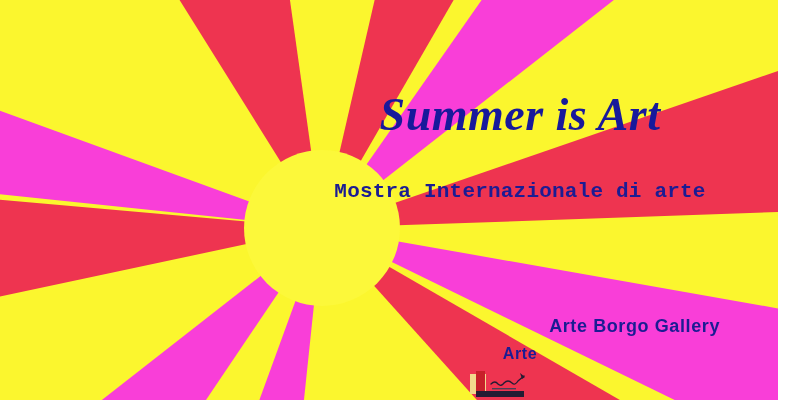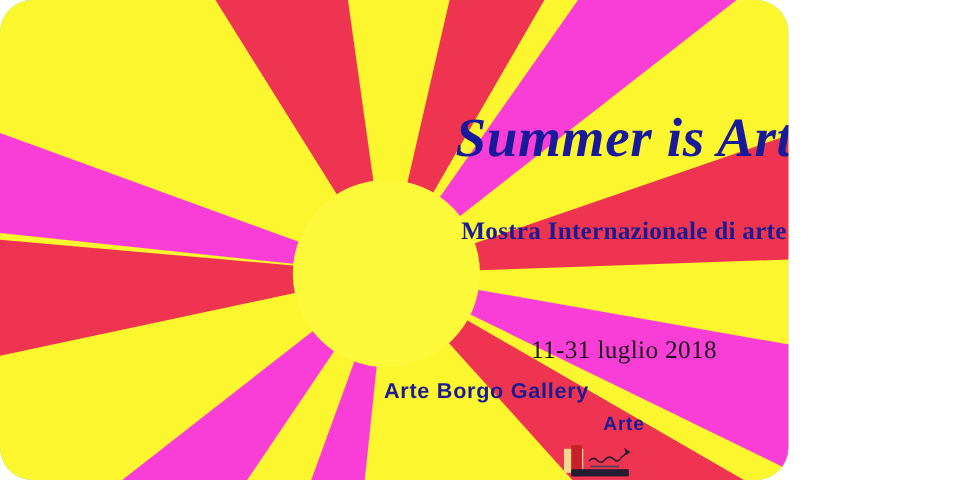--- a/index.html
+++ b/index.html
@@ -2,26 +2,25 @@
 <html><head>
 <meta charset="utf-8">
 <style>
   html, body {
     margin: 0;
     padding: 0;
     background: #ffffff;
   }
   #poster {
     position: relative;
-    width: 657px;
+    width: 778px;
     height: 400px;
     overflow: hidden;
-    background: #7dd3fc;
+    background: #fca5a5;
     font-family: "Liberation Sans", sans-serif;
-    border-radius: 27px;
   }
   #sunburst {
     position: absolute;
     left: 0;
     top: 0;
     width: 800px;
     height: 400px;
     display: block;
   }
   #content {
@@ -45,21 +44,21 @@
     color: #18199B;
     letter-spacing: 0.5px;
     white-space: nowrap;
   }
   .subtitle {
     position: absolute;
     left: 320px;
     top: 175px;
     width: 400px;
     text-align: center;
-    font-family: Liberation Serif, serif;
+    font-family: Liberation Mono, monospace;
     font-weight: bold;
     font-size: 21px;
     line-height: 1.62;
     color: #1B1C93;
     letter-spacing: 0.2px;
   }
   .subtitle .ln { display: block; }
   .dates {
     position: absolute;
     left: 320px;
@@ -69,21 +68,21 @@
     font-family: "Liberation Serif", serif;
     font-size: 21px;
     color: #161517;
     letter-spacing: 0.3px;
   }
   .venue {
     position: absolute;
     left: 320px;
     top: 316px;
     width: 400px;
-    text-align: left;
+    text-align: right;
     font-family: "Liberation Sans", sans-serif;
     font-weight: bold;
     font-size: 18px;
     color: #1B1C93;
     letter-spacing: 0.6px;
   }
   .city {
     position: absolute;
     left: 320px;
     top: 345px;
@@ -126,21 +125,20 @@
   </svg>
 
   <div id="content">
 
     <div class="title">Summer is Art</div>
 
     <div class="subtitle">
       <span class="ln">Mostra Internazionale di arte</span>
     </div>
 
-    <div class="dates">11-31 luglio 2018</div>
 
     <div class="venue">Arte Borgo Gallery</div>
 
     <div class="city">Arte</div>
 
     <svg id="logo" viewBox="0 0 66 30">
       <rect x="2" y="4" width="16" height="20" fill="#F2D98C"></rect>
       <rect x="8" y="1" width="9" height="26" fill="#C8202A"></rect>
       <rect x="8" y="21" width="48" height="6" fill="#241C33"></rect>
       <path d="M23 14 q4 -4 7 0 q3 3 6 -1 q4 -4 8 0 q3 3 6 -2 l6 -5" stroke="#241C33" stroke-width="1.3" fill="none" stroke-linecap="round"></path>

